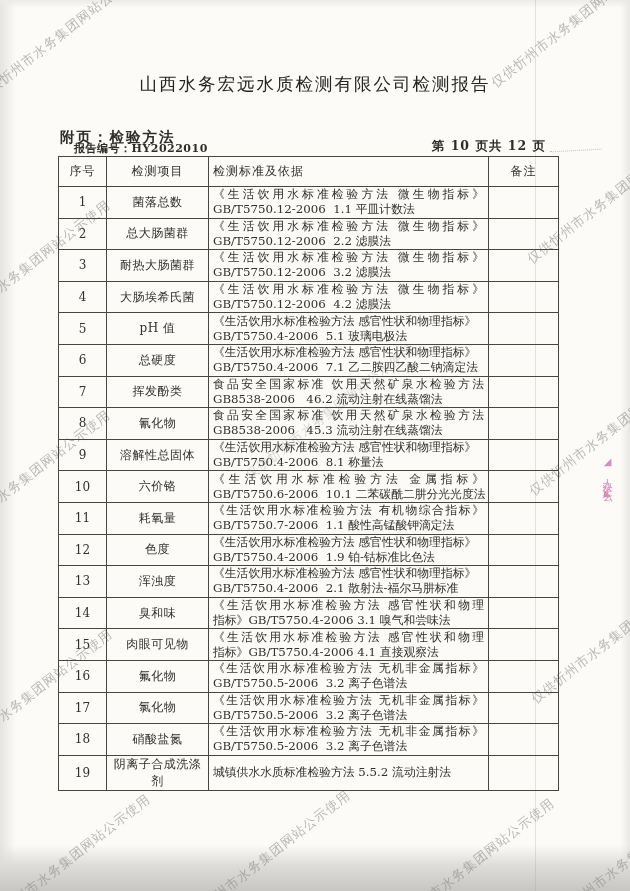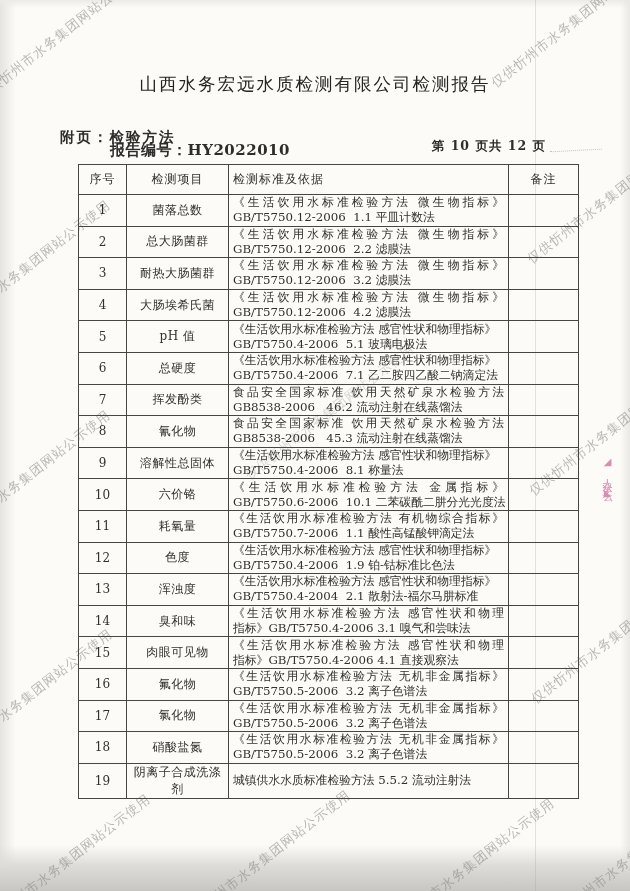--- a/index.html
+++ b/index.html
@@ -37,27 +37,27 @@
   
   .red-marks{position:absolute;left:598px;top:456px;height:122px;width:16px;
     writing-mode:vertical-rl;text-orientation:upright;
     color:#cb6a9d;opacity:.75;font-size:10px;letter-spacing:4px;
     font-family:"DejaVu Sans",sans-serif;}
   
   .title{position:absolute;left:0;right:0;top:72px;text-align:center;
     font-size:17.5px;font-weight:400;letter-spacing:2px;color:#262422;}
   .subtitle{position:absolute;left:60px;top:128px;font-size:14.5px;
     font-weight:700;letter-spacing:2px;}
-  .meta-report-no{position:absolute;left:74px;top:141px;font-size:15px;
-    font-weight:600;letter-spacing:.5px;margin-left:36px;}
+  .meta-report-no{position:absolute;left:74px;top:141px;font-size:11px;
+    font-weight:600;letter-spacing:.5px;}
   .meta-page{position:absolute;right:84px;top:138px;font-size:12.5px;
     font-weight:600;letter-spacing:1px;}
   
-  table.methods{position:absolute;left:58px;top:164px;width:500px;
-    border-collapse:collapse;table-layout:fixed;margin-left:20px;}
+  table.methods{position:absolute;left:58px;top:156px;width:500px;
+    border-collapse:collapse;table-layout:fixed;}
   table.methods th,table.methods td{
     border:1px solid #49463f;padding:0 4px;font-weight:normal;
     font-size:12px;color:#33302d;overflow:hidden;}
   table.methods thead tr{height:30px;}
   table.methods tbody tr{height:31.6px;}
   th.h-no,th.h-remark,td.c-no,td.c-item,td.c-remark{text-align:center;}
   th.h-item{text-align:center;}
   th.h-std{text-align:left;padding-left:8px;font-size:12.5px;}
   th{font-size:12.5px;letter-spacing:1px;}
   td.c-item{font-size:12px;letter-spacing:.5px;}
@@ -221,21 +221,21 @@
             <div class="std1">《生活饮用水标准检验方法 感官性状和物理指标》</div>
             <div class="std2">GB/T5750.4-2006  1.9 铂-钴标准比色法</div>
           </td>
           <td class="c-remark"></td>
         </tr>
         <tr>
           <td class="c-no">13</td>
           <td class="c-item">浑浊度</td>
           <td class="c-std">
             <div class="std1">《生活饮用水标准检验方法 感官性状和物理指标》</div>
-            <div class="std2">GB/T5750.4-2004  2.1 散射法-福尔马肼标准</div>
+            <div class="std2">GB/T5750.4-2006  2.1 散射法-福尔马肼标准</div>
           </td>
           <td class="c-remark"></td>
         </tr>
         <tr>
           <td class="c-no">14</td>
           <td class="c-item">臭和味</td>
           <td class="c-std">
             <div class="std1 spread">《生活饮用水标准检验方法 感官性状和物理</div>
             <div class="std2">指标》GB/T5750.4-2006 3.1 嗅气和尝味法</div>
           </td>

